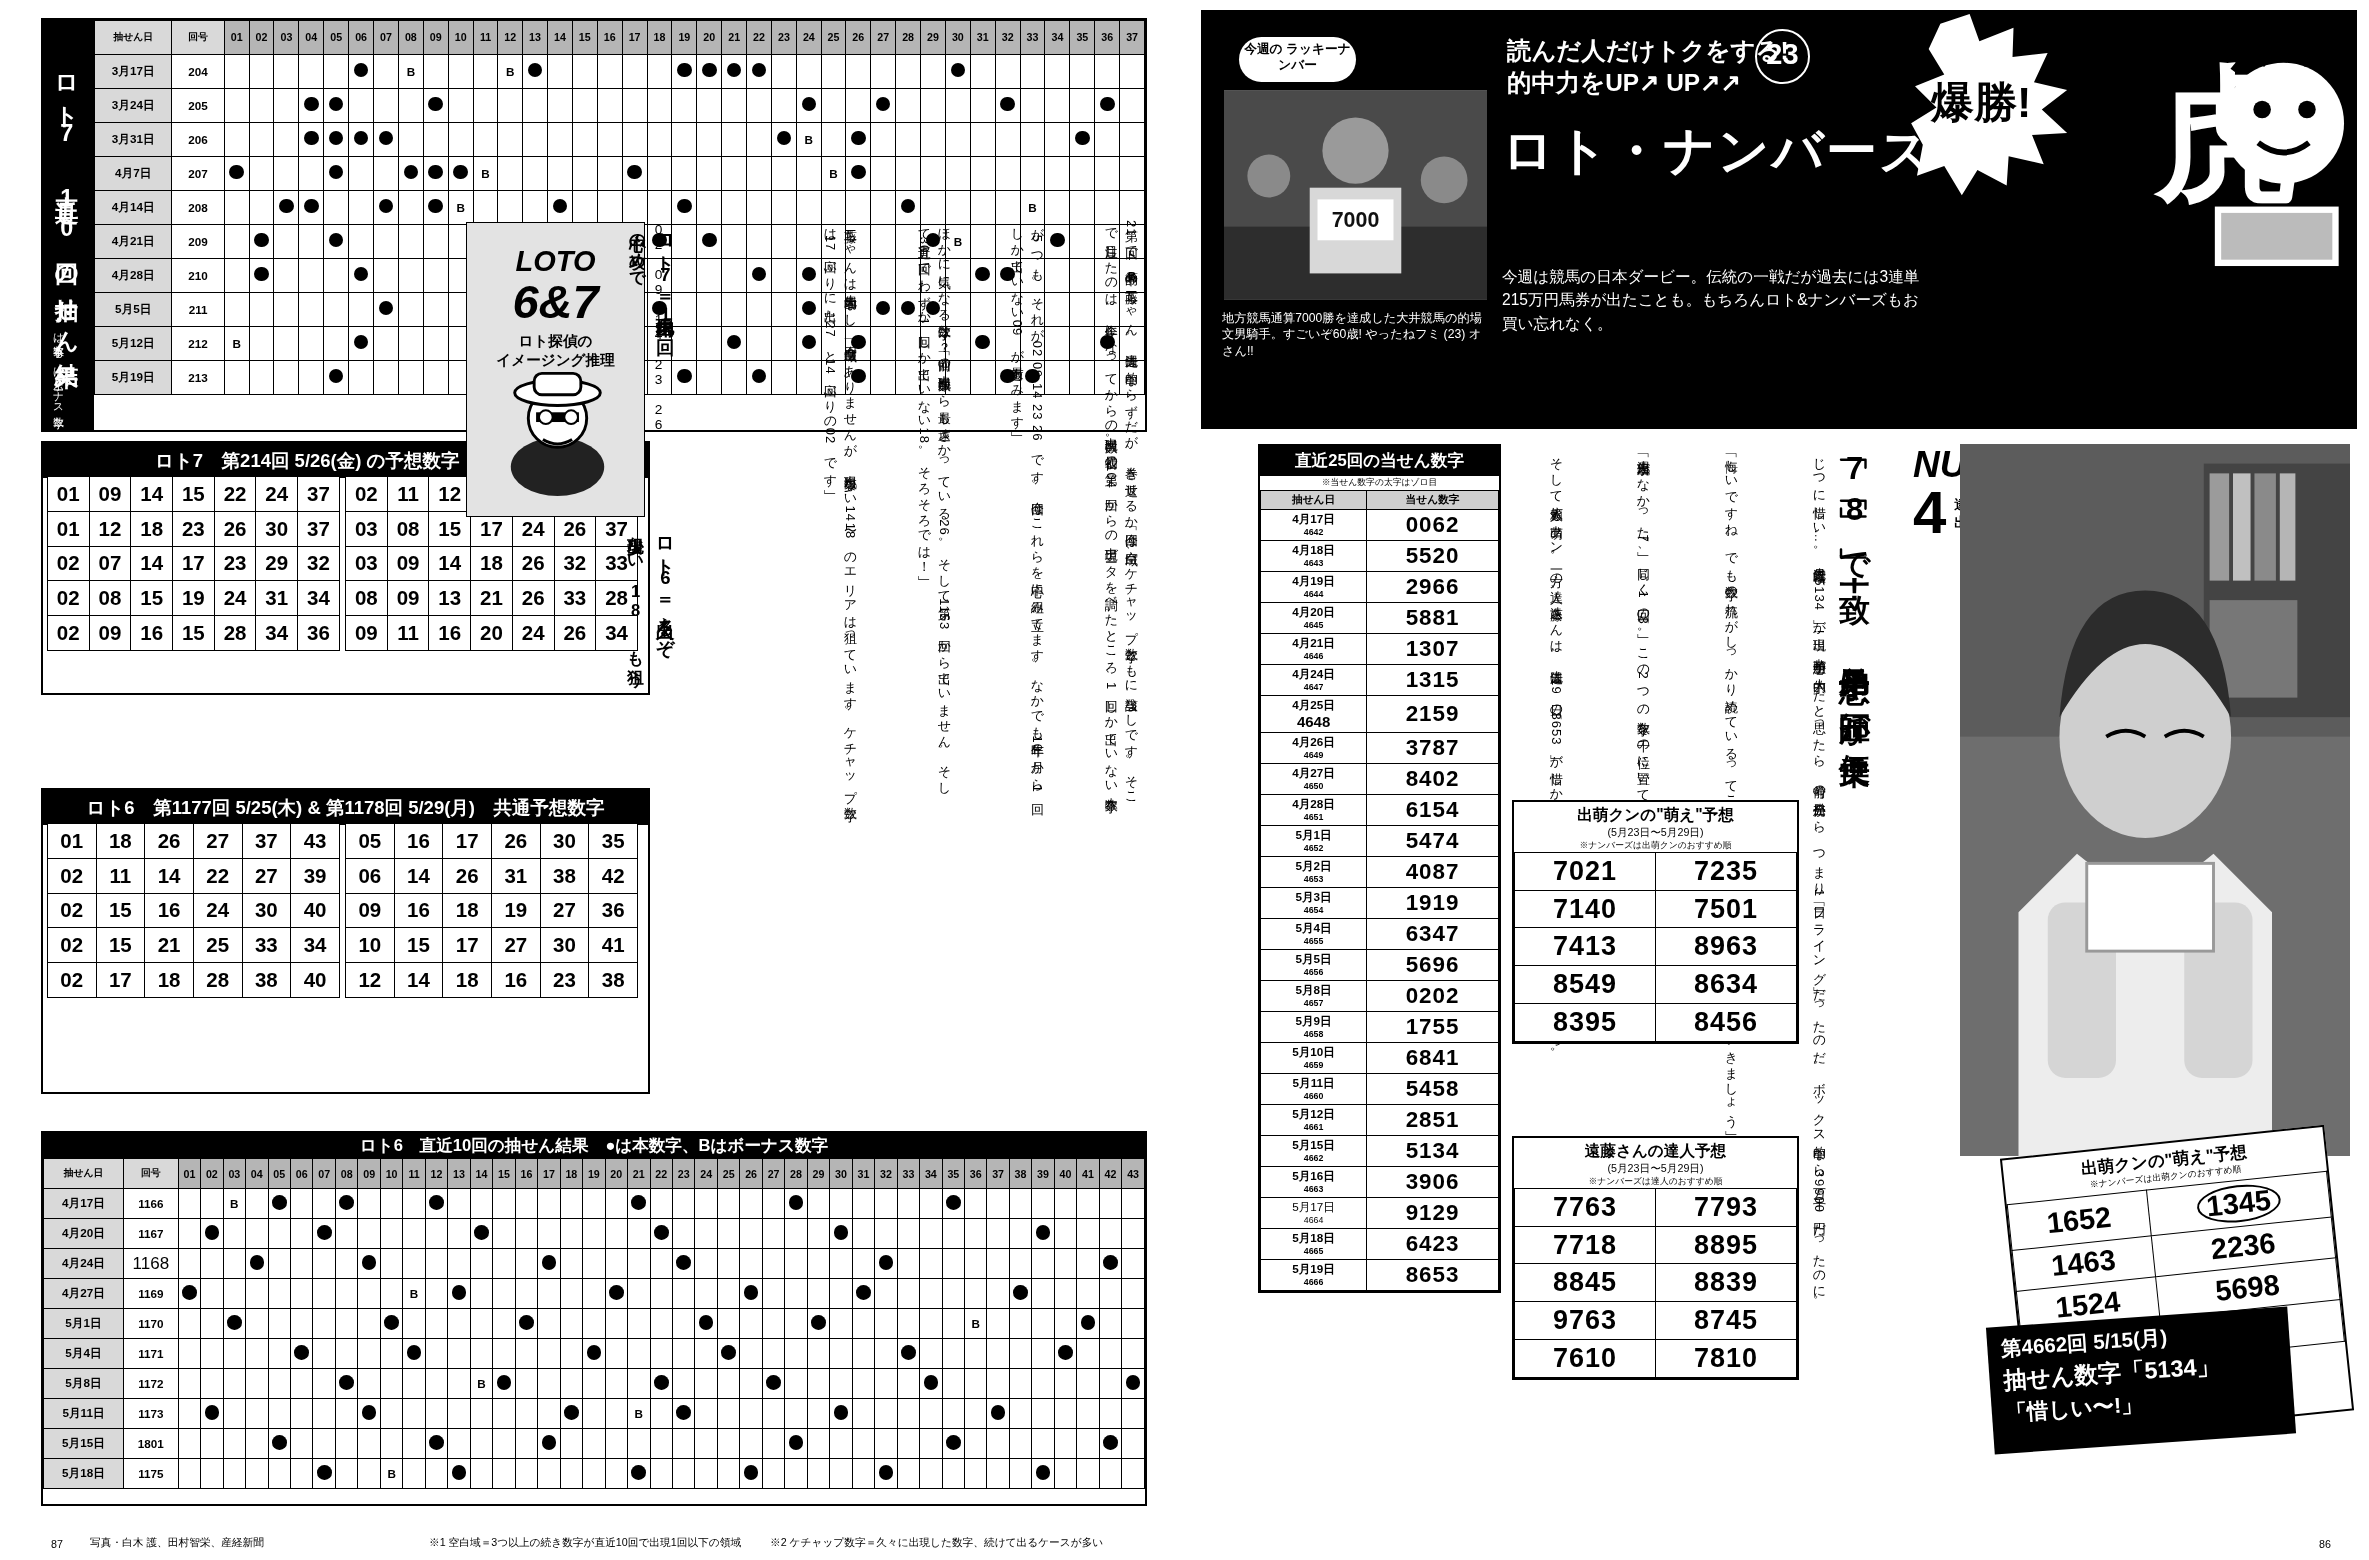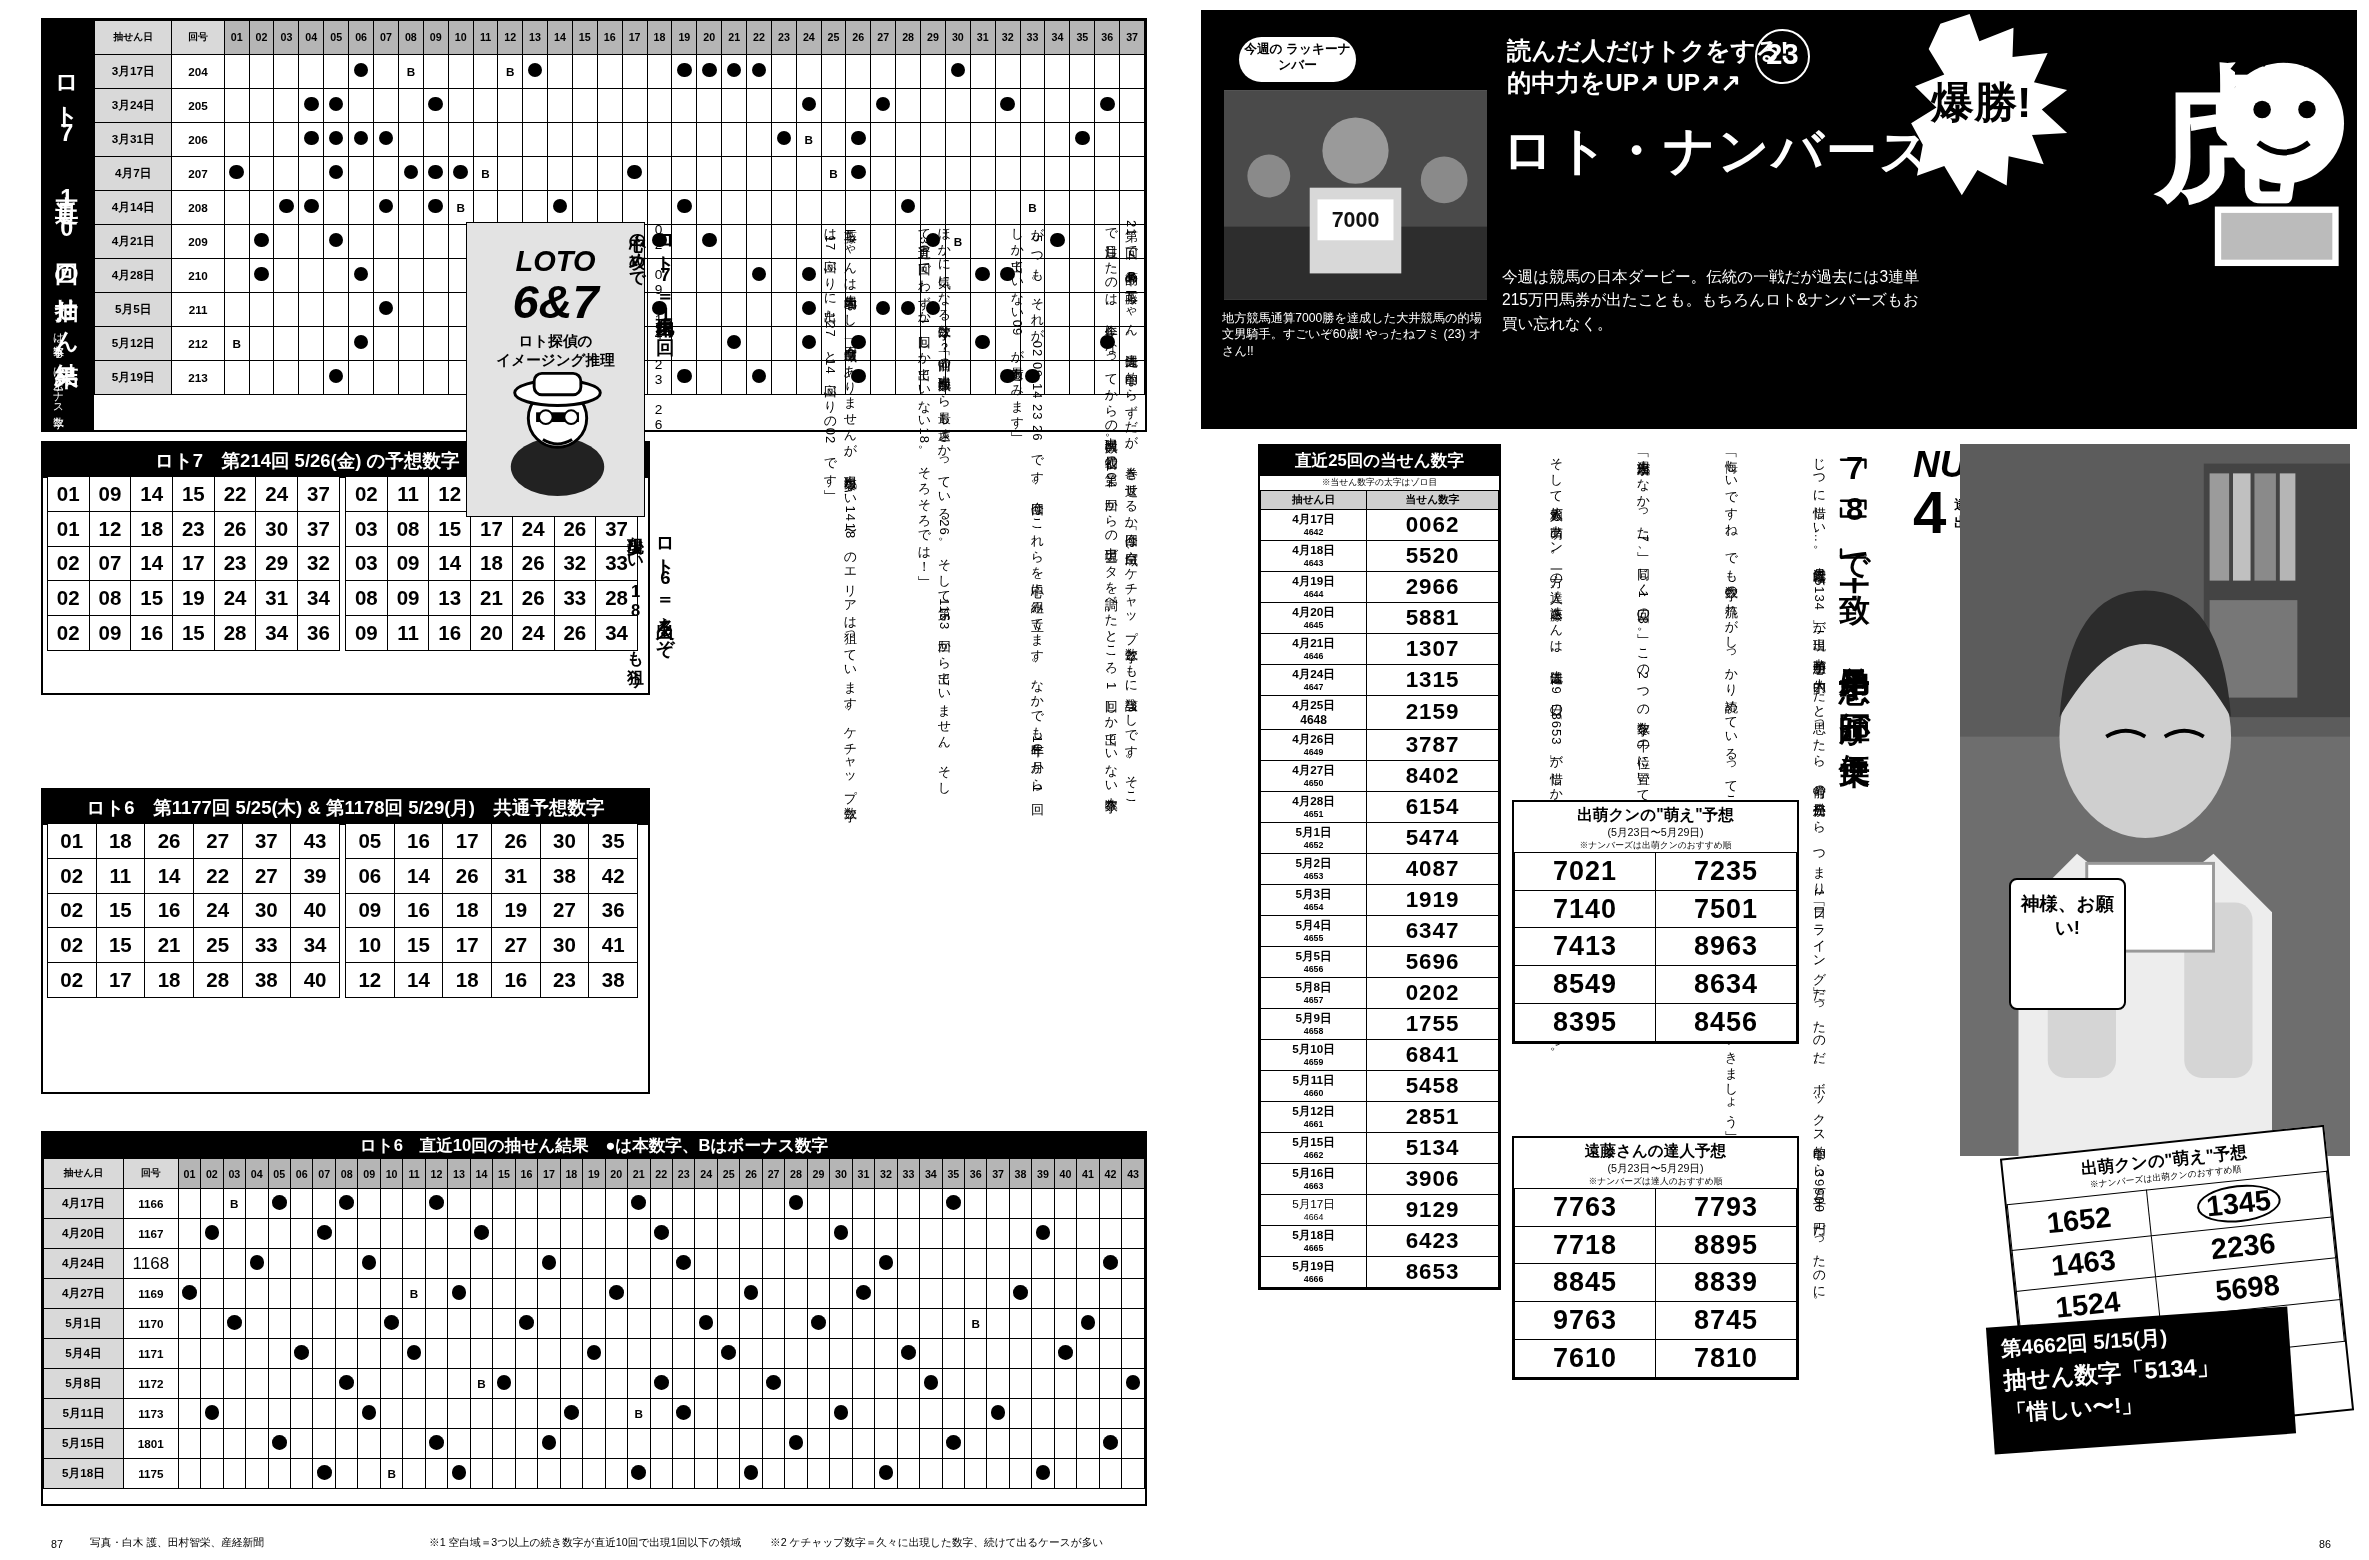--- a/index.html
+++ b/index.html
@@ -1400,21 +1400,21 @@
           </tr>
           <tr>
             <td style="font-size:11.7px;font-weight:bold">4月21日<span style="font-size:8.8px;display:block">4646</span></td>
             <td class="num">1307</td>
           </tr>
           <tr>
             <td style="font-size:11.7px;font-weight:bold">4月24日<span style="font-size:8.8px;display:block">4647</span></td>
             <td class="num">1315</td>
           </tr>
           <tr>
-            <td style="font-size:11.7px;font-weight:bold">4月25日<span style="font-size:12px;display:block">4648</span></td>
+            <td style="font-size:11.7px;font-weight:bold">4月25日<span style="font-size:15px;display:block">4648</span></td>
             <td class="num">2159</td>
           </tr>
           <tr>
             <td style="font-size:11.7px;font-weight:bold">4月26日<span style="font-size:8.8px;display:block">4649</span></td>
             <td class="num">3787</td>
           </tr>
           <tr>
             <td style="font-size:11.7px;font-weight:bold">4月27日<span style="font-size:8.8px;display:block">4650</span></td>
             <td class="num">8402</td>
           </tr>
@@ -1581,21 +1581,20 @@
       <ellipse cx="190" cy="300" rx="88" ry="104" fill="#cfcfcf"></ellipse>
       <path d="M102 280 q88 -150 176 0 q-10 -130 -88 -130 q-78 0 -88 130z" fill="#2c2c2c"></path>
       <path d="M150 300 q20 -12 40 0" stroke="#000" stroke-width="4" fill="none"></path>
       <path d="M210 300 q20 -12 40 0" stroke="#000" stroke-width="4" fill="none"></path>
       <path d="M120 420 q70 60 140 0 l60 60 0 250 -260 0 0 -250z" fill="#ededed"></path>
       <rect x="90" y="470" width="70" height="180" rx="18" fill="#d5d5d5"></rect>
       <rect x="230" y="470" width="70" height="180" rx="18" fill="#d5d5d5"></rect>
       <rect x="130" y="430" width="130" height="90" fill="#fff" stroke="#999" stroke-width="3"></rect>
     </svg>
   </div>
-  <div id="speech">神様、お願い!</div>
 
   <div id="card-slant">
     <div class="center bold" style="font-size:16.6px;margin-top:5.9px;">出萌クンの"萌え"予想</div>
     <div class="center" style="font-size:8.8px;">※ナンバーズは出萌クンのおすすめ順</div>
     <table id="card-tbl" style="border-collapse:collapse;width:100%;margin-top:3.9px;">
         <tbody>
           <tr>
             <td style="border:1px solid #000;text-align:center;font-size:29px;font-weight:bold;padding:3.9px 0;">1652</td>
             <td style="border:1px solid #000;text-align:center;font-size:29px;font-weight:bold;padding:3.9px 0;"><span style="display:inline-block;border:2.9px solid #000;border-radius:50%;padding:0 7.8px;">1345</span></td>
           </tr>

